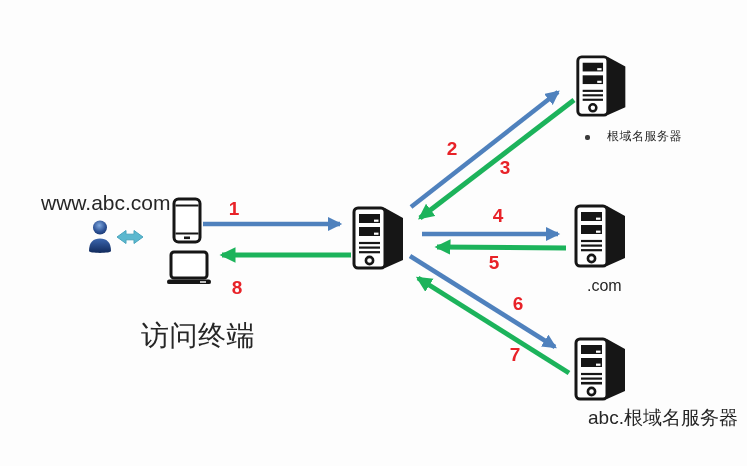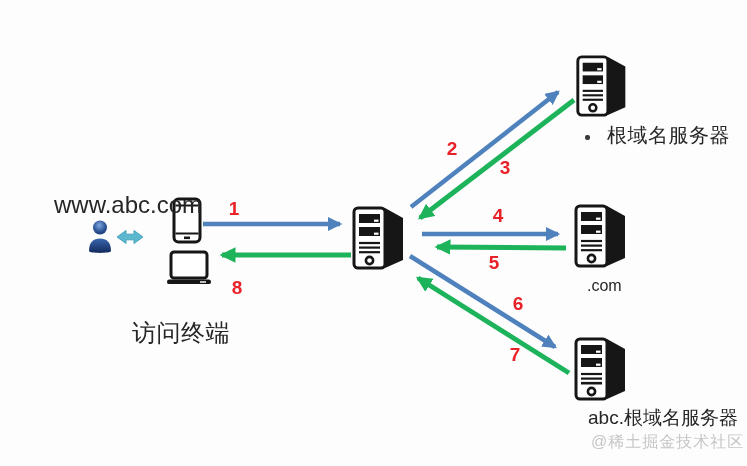--- a/index.html
+++ b/index.html
@@ -143,33 +143,32 @@
     <rect x="7" y="9" width="21" height="9" fill="#161616"></rect>
       <rect x="22" y="14.6" width="4.5" height="2.2" fill="#ffffff"></rect>
     <rect x="7" y="22" width="21" height="9" fill="#161616"></rect>
       <rect x="22" y="27.6" width="4.5" height="2.2" fill="#ffffff"></rect>
     <line x1="7" y1="38" x2="28" y2="38" stroke="#161616" stroke-width="2.2"></line>
     <line x1="7" y1="42.6" x2="28" y2="42.6" stroke="#161616" stroke-width="2.2"></line>
     <line x1="7" y1="47.2" x2="28" y2="47.2" stroke="#161616" stroke-width="2.6"></line>
     <circle cx="17.5" cy="55.5" r="3.6" fill="none" stroke="#161616" stroke-width="2.6"></circle>
   </svg>
 
-  <div class="label" style="left:54px;top:191px;font-size:24px;letter-spacing:0">www.abc.com</div>
+  <div class="label" style="left:41px;top:191px;font-size:21px;letter-spacing:0">www.abc.com</div>
 
-  <div class="label" style="left:132px;top:317px;font-size:24px">访问终端</div>
+  <div class="label" style="left:141px;top:317px;font-size:28px">访问终端</div>
 
 
   <span class="bullet" style="left:585px;top:135px"></span>
-  <div class="label" style="left:607px;top:122px;font-size:20px">根域名服务器</div>
+  <div class="label" style="left:607px;top:128px;font-size:12px">根域名服务器</div>
 
   <div class="label" style="left:587px;top:277px;font-size:16px;letter-spacing:0">.com</div>
 
   <div class="label" style="left:588px;top:405px;letter-spacing:0">abc.根域名服务器</div>
 
-  <div class="watermark" style="left:591px;top:432px">@稀土掘金技术社区</div>
 
   <div class="step" style="left:234px;top:209px">1</div>
   <div class="step" style="left:452px;top:149px">2</div>
   <div class="step" style="left:505px;top:168px">3</div>
   <div class="step" style="left:498px;top:216px">4</div>
   <div class="step" style="left:494px;top:263px">5</div>
   <div class="step" style="left:518px;top:304px">6</div>
   <div class="step" style="left:515px;top:355px">7</div>
   <div class="step" style="left:237px;top:288px">8</div>
 

